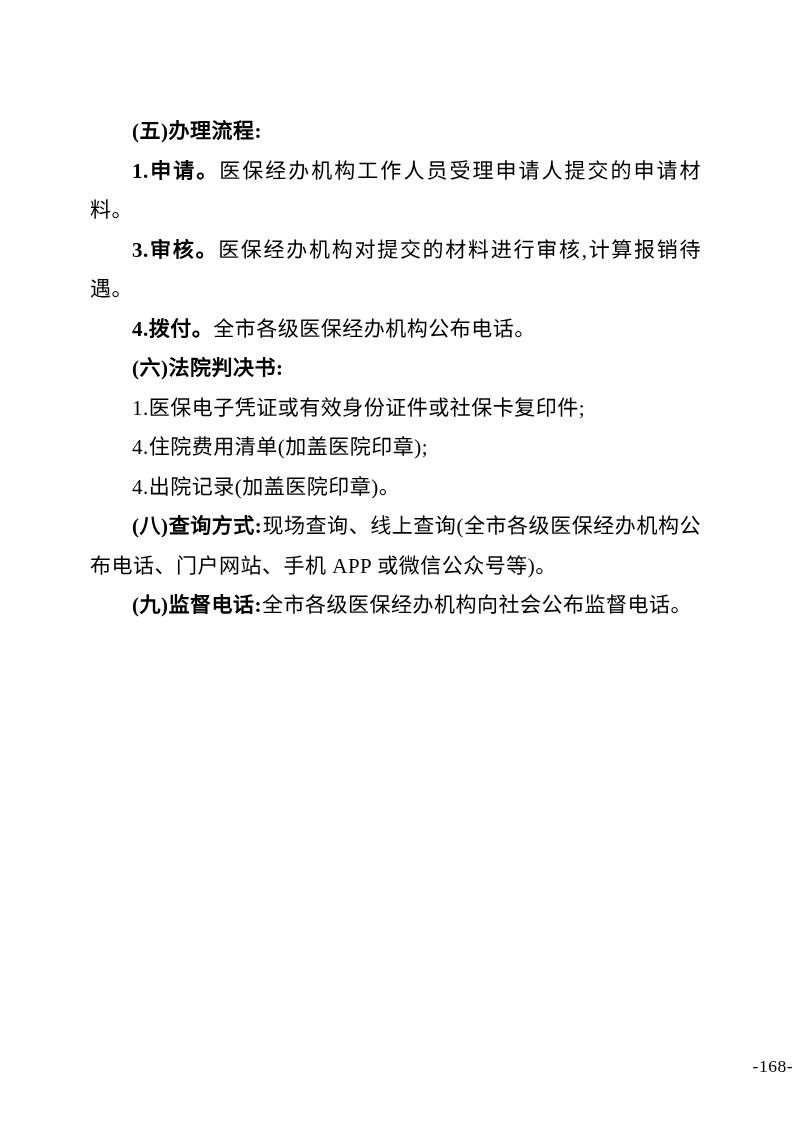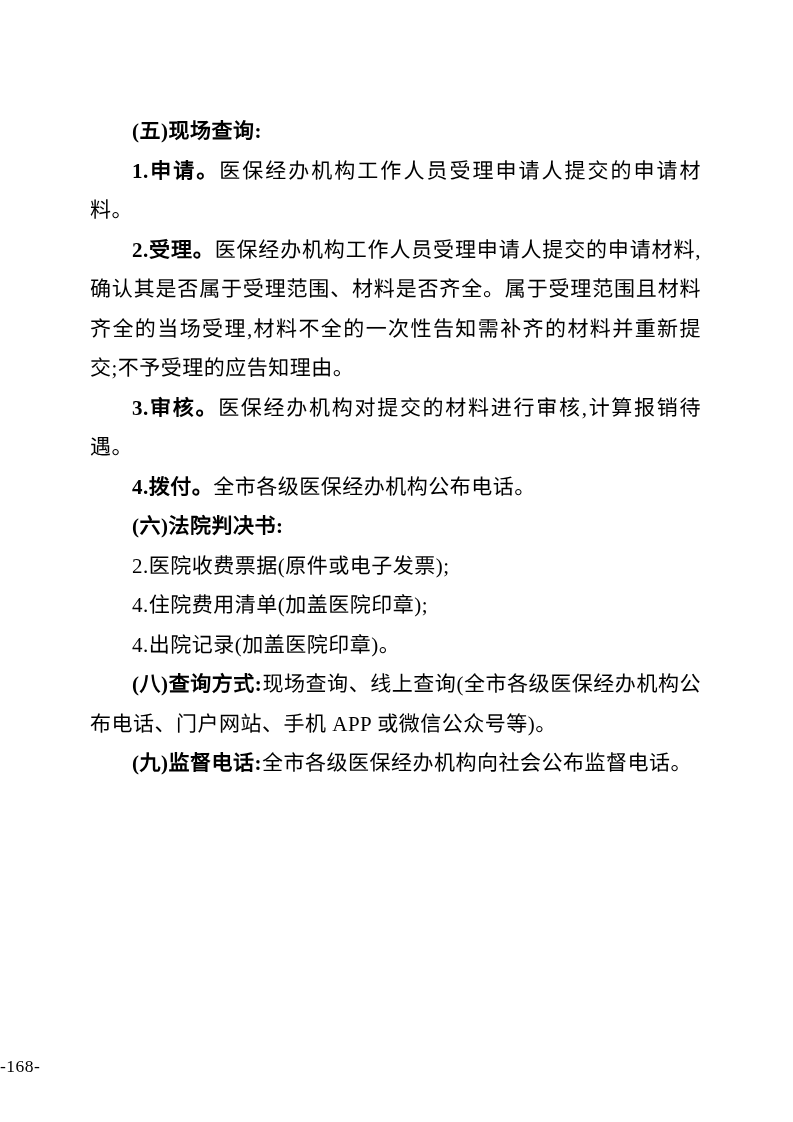--- a/index.html
+++ b/index.html
@@ -37,48 +37,47 @@
     text-justify: inter-character;
     letter-spacing: 0.5px;
     word-break: break-all;
   }
   .para .para-bold {
     font-weight: bold;
   }
   .footer {
     position: absolute;
     left: 0;
-    right: 9px;
+    right: 0;
     top: 1055px;
-    text-align: left;
+    text-align: right;
     font-size: 17.5px;
     line-height: 22px;
     letter-spacing: 0.5px;
   }
 </style>
 </head>
 <body>
 
 <div class="page">
   <div class="content">
-  <p class="para"><b class="para-bold">(五)现场查询:</b></p>
+  <p class="para"><b class="para-bold">(五)办理流程:</b></p>
 
   <p class="para"><b class="para-bold">1.申请。</b><span class="para-text">医保经办机构工作人员受理申请人提交的申请材料。</span></p>
 
-  <p class="para"><b class="para-bold">2.受理。</b><span class="para-text">医保经办机构工作人员受理申请人提交的申请材料,确认其是否属于受理范围、材料是否齐全。属于受理范围且材料齐全的当场受理,材料不全的一次性告知需补齐的材料并重新提交;不予受理的应告知理由。</span></p>
 
   <p class="para"><b class="para-bold">3.审核。</b><span class="para-text">医保经办机构对提交的材料进行审核,计算报销待遇。</span></p>
 
   <p class="para"><b class="para-bold">4.拨付。</b><span class="para-text">全市各级医保经办机构公布电话。</span></p>
 
 
   <p class="para"><b class="para-bold">(六)法院判决书:</b></p>
 
+  <p class="para"><span class="para-text">1.医保电子凭证或有效身份证件或社保卡复印件;</span></p>
 
-  <p class="para"><span class="para-text">2.医院收费票据(原件或电子发票);</span></p>
 
   <p class="para"><span class="para-text">4.住院费用清单(加盖医院印章);</span></p>
 
   <p class="para"><span class="para-text">4.出院记录(加盖医院印章)。</span></p>
 
 
 
   <p class="para"><b class="para-bold">(八)查询方式:</b><span class="para-text">现场查询、线上查询(全市各级医保经办机构公布电话、门户网站、手机 APP 或微信公众号等)。</span></p>
 
   <p class="para"><b class="para-bold">(九)监督电话:</b><span class="para-text">全市各级医保经办机构向社会公布监督电话。</span></p>

